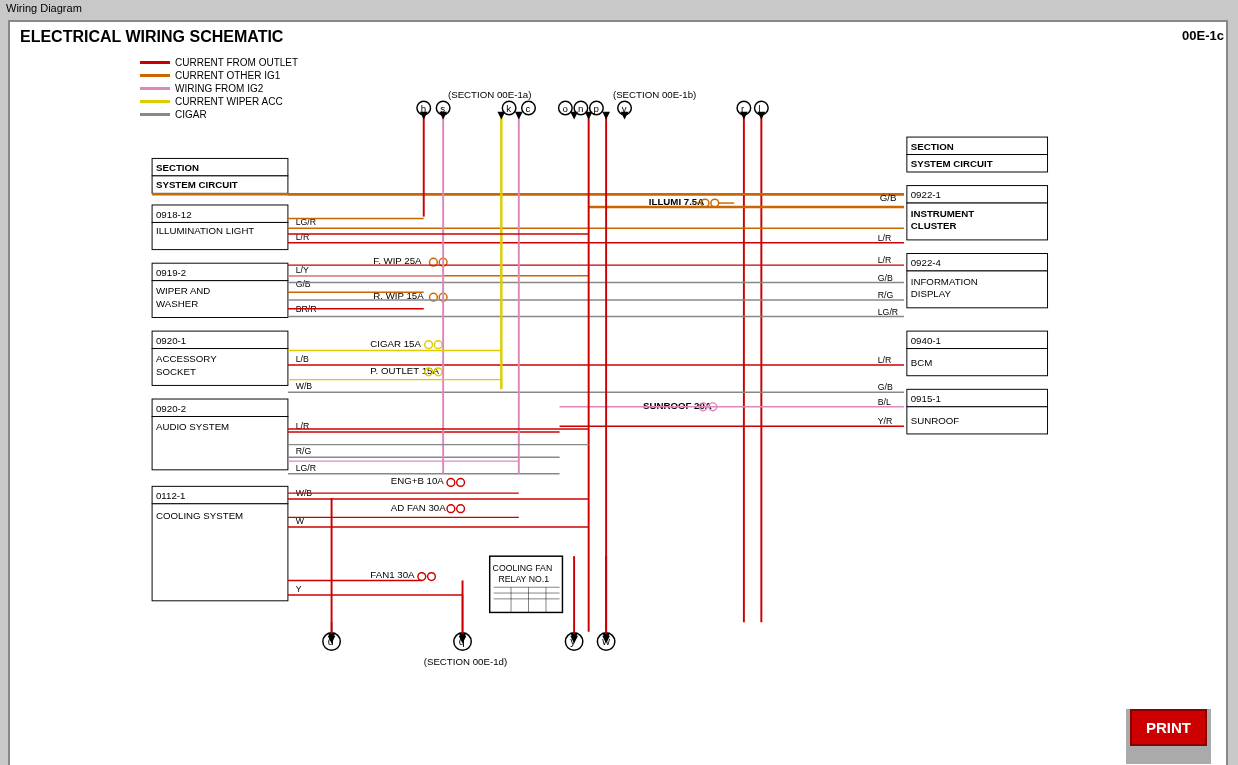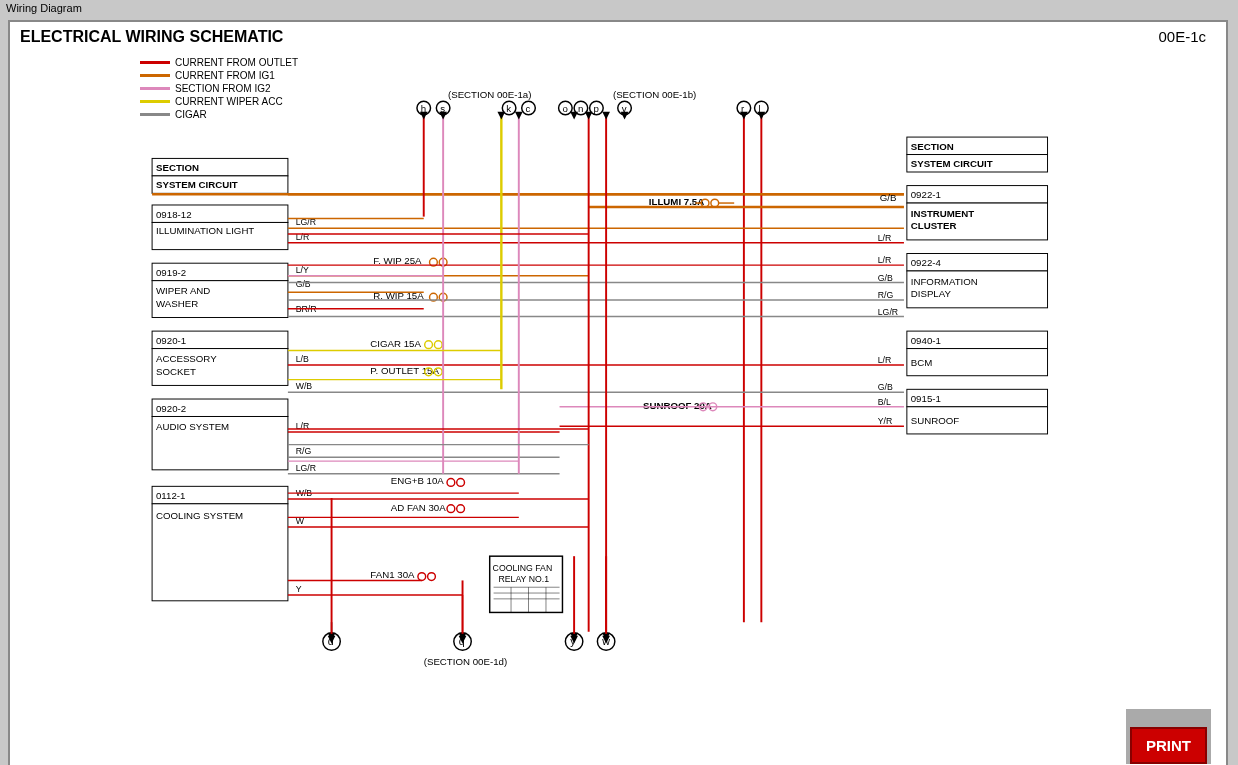--- a/index.html
+++ b/index.html
@@ -13,24 +13,24 @@
     }
 
     #diagram-title {
       font-size: 16px;
       font-weight: bold;
       padding: 6px 10px 2px 10px;
     }
 
     #page-number {
       position: absolute;
-      right: 20px;
+      right: 2px;
       top: 6px;
-      font-size: 15px;
-      font-weight: normal;
+      font-size: 13px;
+      font-weight: bold;
     }
 
     #legend {
       position: absolute;
       left: 10px;
       top: 28px;
       font-size: 10px;
     }
 
     .legend-item {
@@ -122,25 +122,25 @@
       <span>00E-1c</span>
     </div>
 
     <div id="legend" style="top:35px; left:130px;">
       <div class="legend-item">
         <div class="legend-line" style="background:#cc0000;"></div>
         <span>CURRENT FROM OUTLET</span>
       </div>
       <div class="legend-item">
         <div class="legend-line" style="background:#cc6600;"></div>
-        <span>CURRENT FROM IG1</span>
+        <span>CURRENT OTHER IG1</span>
       </div>
       <div class="legend-item">
         <div class="legend-line" style="background:#dd88bb;"></div>
-        <span>SECTION FROM IG2</span>
+        <span>WIRING FROM IG2</span>
       </div>
       <div class="legend-item">
         <div class="legend-line" style="background:#ddcc00;"></div>
         <span>CURRENT WIPER ACC</span>
       </div>
       <div class="legend-item">
         <div class="legend-line" style="background:#888888;"></div>
         <span>CIGAR</span>
       </div>
     </div>
@@ -419,18 +419,18 @@
 
       <line x1="270" y1="399" x2="580" y2="399" stroke="#cc0000" stroke-width="1.5"></line>
       <line x1="270" y1="415" x2="580" y2="415" stroke="#888" stroke-width="1.5"></line>
       <line x1="270" y1="432" x2="508" y2="432" stroke="#dd88bb" stroke-width="1.5"></line>
 
       <line x1="270" y1="465" x2="508" y2="465" stroke="#cc0000" stroke-width="1.5"></line>
       <line x1="270" y1="490" x2="508" y2="490" stroke="#cc0000" stroke-width="1.5"></line>
       <line x1="270" y1="555" x2="408" y2="555" stroke="#cc0000" stroke-width="1.5"></line>
     </svg>
 
-    <div id="print-area" style="position:absolute;bottom:10px;right:15px;width:85px;height:55px;background:#aaa;display:flex;align-items:flex-end;justify-content:center;">
+    <div id="print-area" style="position:absolute;bottom:10px;right:15px;width:85px;height:55px;background:#aaa;display:flex;align-items:flex-start;justify-content:center;">
       <button id="print-button" style="background:#cc0000;color:#fff;font-size:15px;font-weight:bold;padding:8px 14px;border:2px solid #880000;cursor:pointer;">PRINT</button>
     </div>
 
   </div>
 </div>
 
 </body></html>

